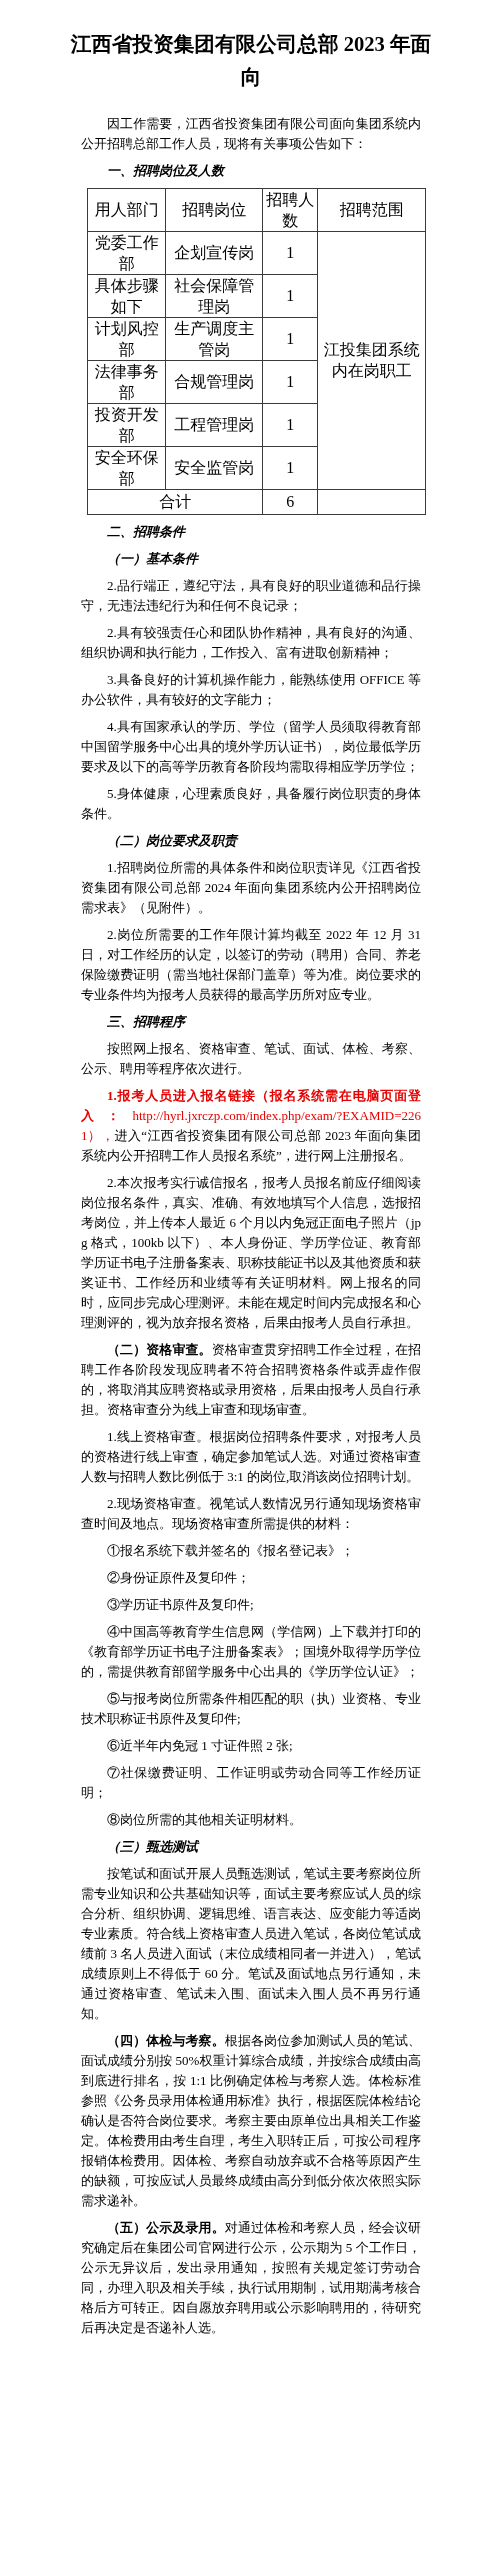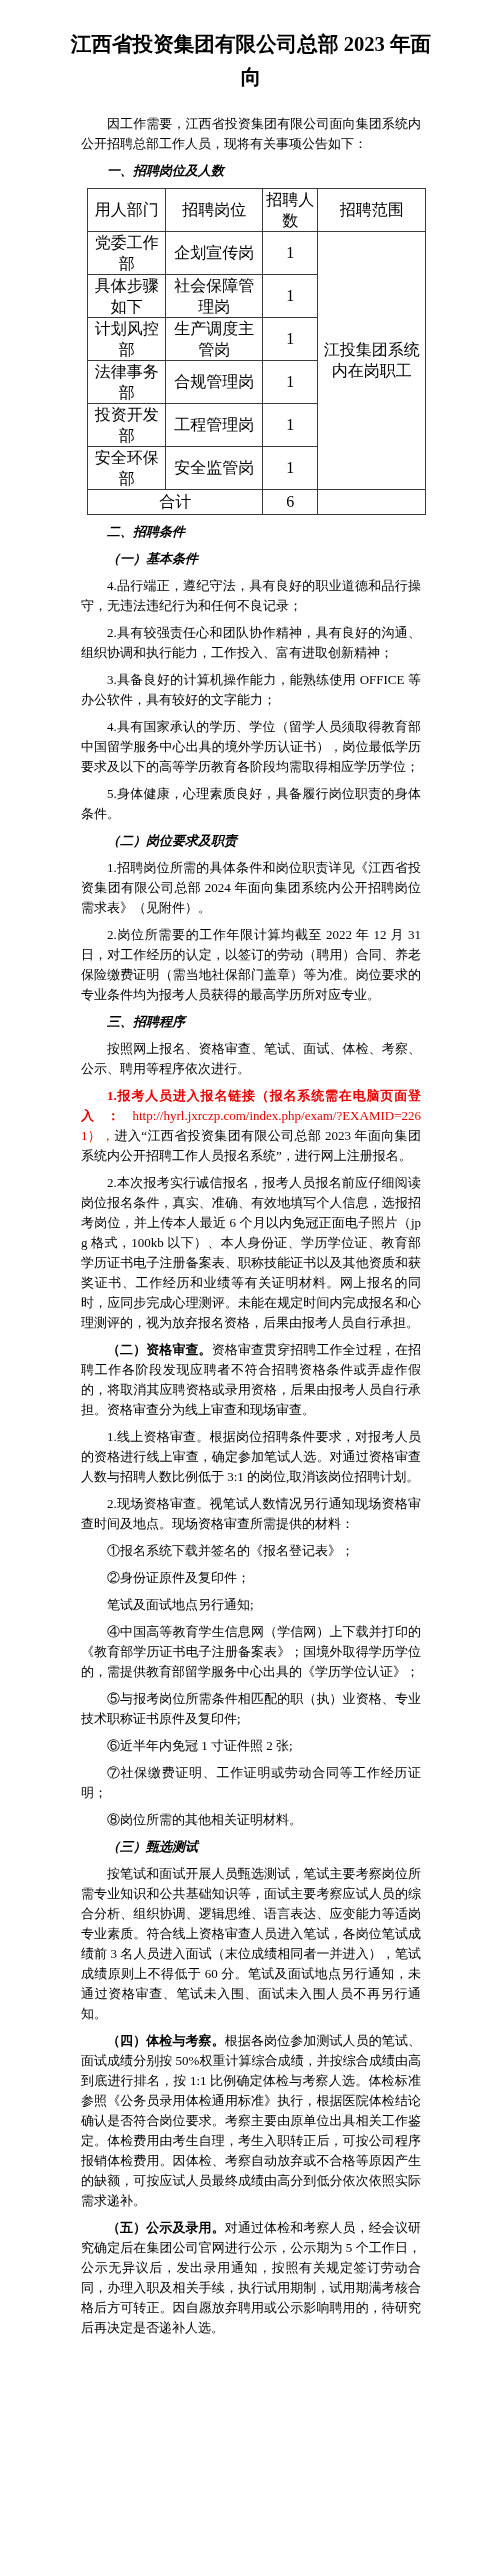--- a/index.html
+++ b/index.html
@@ -123,21 +123,21 @@
     <tr>
       <td colspan="2">合计</td>
       <td>6</td>
       <td></td>
     </tr>
   </tbody>
     </table>
 
   <p class="para hd">二、招聘条件</p>
   <p class="para hd">（一）基本条件</p>
-  <p class="para">4.品行端正，遵纪守法，具有良好的职业道德和品行操守，无违法违纪行为和任何不良记录；</p>
+  <p class="para">2.品行端正，遵纪守法，具有良好的职业道德和品行操守，无违法违纪行为和任何不良记录；</p>
   <p class="para">2.具有较强责任心和团队协作精神，具有良好的沟通、组织协调和执行能力，工作投入、富有进取创新精神；</p>
   <p class="para">3.具备良好的计算机操作能力，能熟练使用 OFFICE 等办公软件，具有较好的文字能力；</p>
   <p class="para">4.具有国家承认的学历、学位（留学人员须取得教育部中国留学服务中心出具的境外学历认证书），岗位最低学历要求及以下的高等学历教育各阶段均需取得相应学历学位；</p>
   <p class="para">5.身体健康，心理素质良好，具备履行岗位职责的身体条件。</p>
   <p class="para hd">（二）岗位要求及职责</p>
   <p class="para">1.招聘岗位所需的具体条件和岗位职责详见《江西省投资集团有限公司总部 2024 年面向集团系统内公开招聘岗位需求表》（见附件）。</p>
   <p class="para">2.岗位所需要的工作年限计算均截至 2022 年 12 月 31 日，对工作经历的认定，以签订的劳动（聘用）合同、养老保险缴费证明（需当地社保部门盖章）等为准。岗位要求的专业条件均为报考人员获得的最高学历所对应专业。</p>
 
   <p class="para hd">三、招聘程序</p>
   <p class="para">按照网上报名、资格审查、笔试、面试、体检、考察、公示、聘用等程序依次进行。</p>
@@ -151,21 +151,21 @@
 
   <p class="para">
     <span class="b">（二）资格审查。</span><span>资格审查贯穿招聘工作全过程，在招聘工作各阶段发现应聘者不符合招聘资格条件或弄虚作假的，将取消其应聘资格或录用资格，后果由报考人员自行承担。资格审查分为线上审查和现场审查。</span>
   </p>
 
   <p class="para">1.线上资格审查。根据岗位招聘条件要求，对报考人员的资格进行线上审查，确定参加笔试人选。对通过资格审查人数与招聘人数比例低于 3:1 的岗位,取消该岗位招聘计划。</p>
   <p class="para">2.现场资格审查。视笔试人数情况另行通知现场资格审查时间及地点。现场资格审查所需提供的材料：</p>
 
   <p class="para">①报名系统下载并签名的《报名登记表》；</p>
   <p class="para">②身份证原件及复印件；</p>
-  <p class="para">笔试及面试地点另行通知;</p>
+  <p class="para">③学历证书原件及复印件;</p>
   <p class="para">④中国高等教育学生信息网（学信网）上下载并打印的《教育部学历证书电子注册备案表》；国境外取得学历学位的，需提供教育部留学服务中心出具的《学历学位认证》；</p>
   <p class="para">⑤与报考岗位所需条件相匹配的职（执）业资格、专业技术职称证书原件及复印件;</p>
   <p class="para">⑥近半年内免冠 1 寸证件照 2 张;</p>
   <p class="para">⑦社保缴费证明、工作证明或劳动合同等工作经历证明；</p>
   <p class="para">⑧岗位所需的其他相关证明材料。</p>
 
   <p class="para hd">（三）甄选测试</p>
   <p class="para">按笔试和面试开展人员甄选测试，笔试主要考察岗位所需专业知识和公共基础知识等，面试主要考察应试人员的综合分析、组织协调、逻辑思维、语言表达、应变能力等适岗专业素质。符合线上资格审查人员进入笔试，各岗位笔试成绩前 3 名人员进入面试（末位成绩相同者一并进入），笔试成绩原则上不得低于 60 分。笔试及面试地点另行通知，未通过资格审查、笔试未入围、面试未入围人员不再另行通知。</p>
 
   <p class="para">

